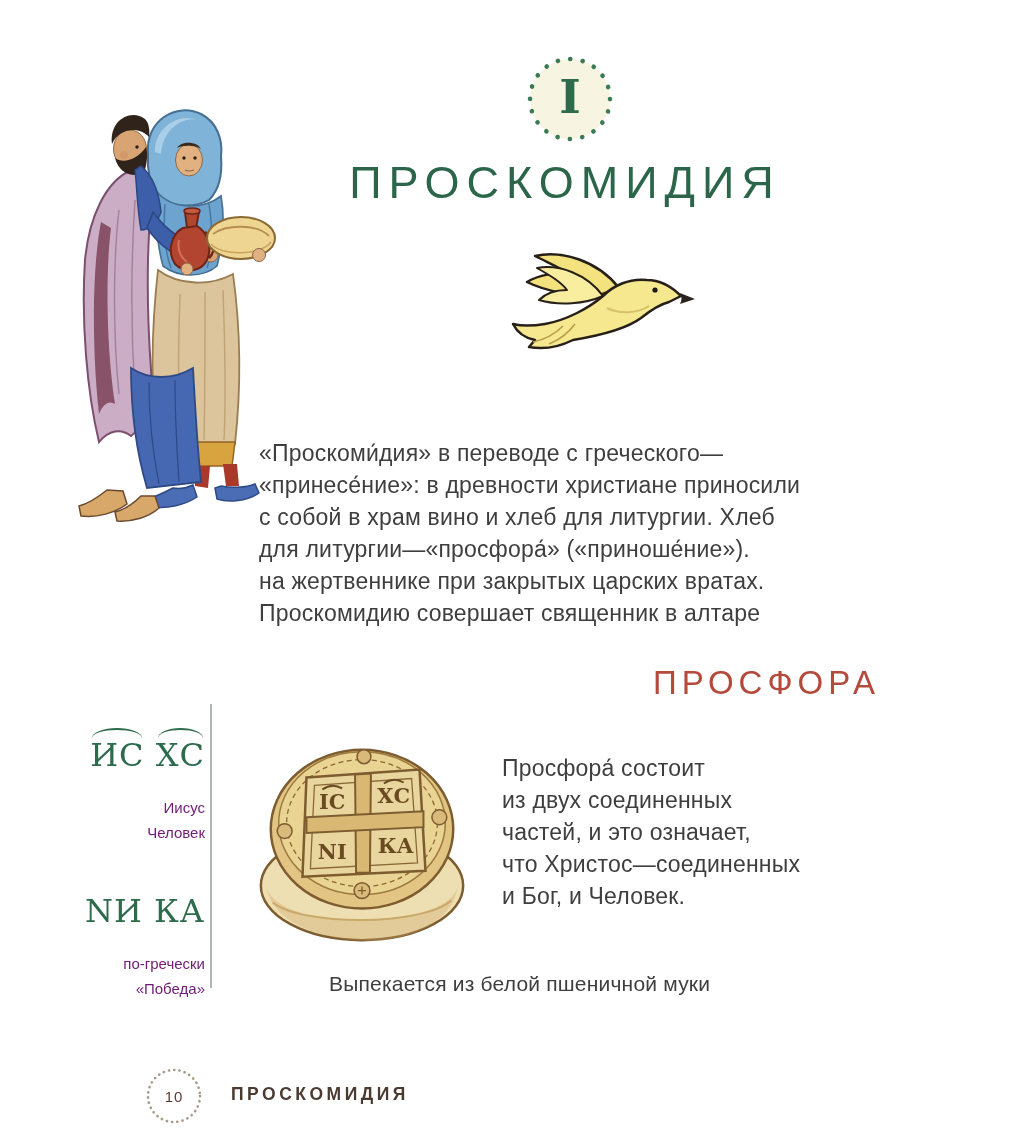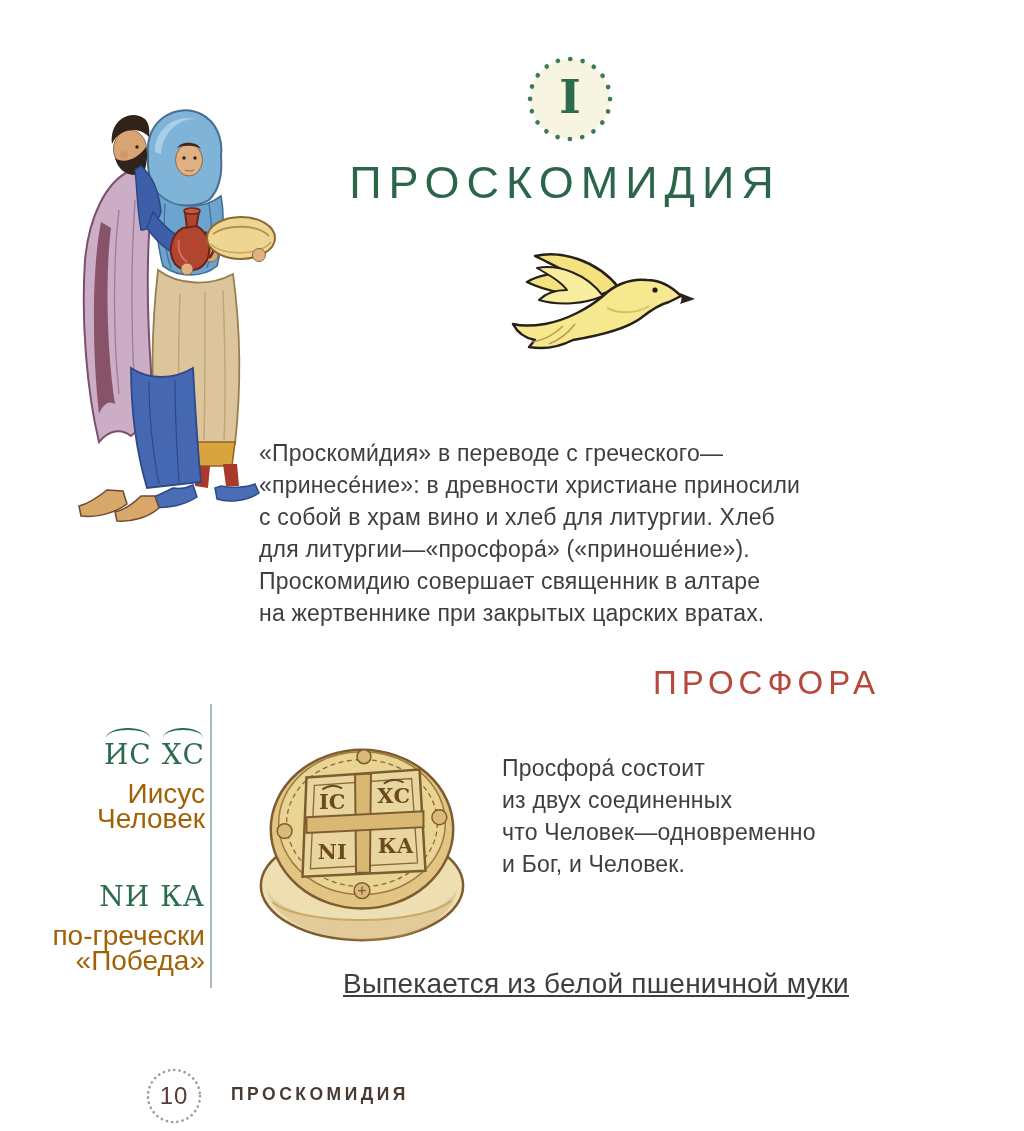--- a/index.html
+++ b/index.html
@@ -26,39 +26,39 @@
   
   .intro-text{position:absolute;left:259px;top:437px;width:620px;font-size:23px;line-height:32px;letter-spacing:0.2px;}
   
   .section-heading{
     position:absolute;left:250px;top:664px;width:630px;text-align:right;
     font-size:33px;letter-spacing:5px;color:#b4493c;font-weight:400;white-space:nowrap;
   }
   
   .sidebar{position:absolute;left:38px;top:735px;width:167px;text-align:right;}
   .cs-abbr{
-    font-family:"DejaVu Serif",serif;font-size:28px;color:#2d6b4d;letter-spacing:1px;line-height:40px;white-space:nowrap;
+    font-family:"DejaVu Serif",serif;font-size:32px;color:#2d6b4d;letter-spacing:1px;line-height:40px;white-space:nowrap;
   }
   .titlo{position:relative;display:inline-block;}
   .titlo::before{
     content:"";position:absolute;left:4%;right:4%;top:-7px;height:8px;
     border-top:2.5px solid #2d6b4d;border-radius:50% 50% 0 0 / 100% 100% 0 0;
   }
-  .sidebar-caption{font-size:28px;line-height:24.5px;color:#a16207;margin-top:7px;}
+  .sidebar-caption{font-size:15px;line-height:24.5px;color:#701a75;margin-top:21px;}
   .abbr-nika{margin-top:46px;}
   .vline{position:absolute;left:210px;top:704px;width:1.5px;height:284px;background:#a9bbb0;}
   
   .prosphora-text{position:absolute;left:502px;top:752px;width:420px;font-size:23px;line-height:32px;letter-spacing:0.2px;}
-  .bake-text{position:absolute;left:343px;top:966px;width:560px;font-size:28px;line-height:35px;letter-spacing:0.2px;text-decoration:underline;}
+  .bake-text{position:absolute;left:329px;top:966px;width:560px;font-size:21px;line-height:35px;letter-spacing:0.2px;}
   
   .footer-circle{position:absolute;left:144px;top:1066px;width:60px;height:60px;}
   .footer-circle svg{position:absolute;left:0;top:0;}
   .page-number{
     position:absolute;left:0;top:0;width:60px;height:60px;display:flex;align-items:center;justify-content:center;
-    font-size:24px;color:#5d3a33;letter-spacing:1px;
+    font-size:15px;color:#5d3a33;letter-spacing:1px;
   }
   .footer-label{
     position:absolute;left:231px;top:1084px;font-size:17.5px;font-weight:700;letter-spacing:3.5px;color:#4a3a30;white-space:nowrap;
   }
   .seal-letter{font-family:"DejaVu Serif",serif;font-weight:700;fill:#6b4a22;}
 </style>
 </head>
 <body>
 
 <div class="page">
@@ -128,22 +128,22 @@
     <path d="M104,62 C116,68 134,68 146,60" stroke="#d8c068" stroke-width="2" fill="none"></path>
     <circle cx="152" cy="44" r="2.6" fill="#1c1812"></circle>
     <path d="M177,47 L192,53 L177,58 C179,54 179,51 177,47 Z" fill="#2a241c"></path>
   </svg>
 
   <div class="intro-text">
     <div>«Проскоми́дия» в переводе с греческого—</div>
     <div>«принесе́ние»: в древности христиане приносили</div>
     <div>с собой в храм вино и хлеб для литургии. Хлеб</div>
     <div>для литургии—«просфора́» («приноше́ние»).</div>
+    <div>на жертвеннике при закрытых царских вратах.</div>
     <div>Проскомидию совершает священник в алтаре</div>
-    <div>на жертвеннике при закрытых царских вратах.</div>
   </div>
 
   <div class="section-heading">ПРОСФОРА</div>
 
   <div class="sidebar">
     <div class="cs-abbr">
       <span class="titlo">ИС</span>
       <span class="titlo">ХС</span>
     </div>
     <div class="sidebar-caption">
@@ -181,21 +181,22 @@
     <text class="seal-letter" x="152" y="82" font-size="21" text-anchor="middle">ХС</text>
     <text class="seal-letter" x="90" y="138" font-size="21" text-anchor="middle">NI</text>
     <text class="seal-letter" x="154" y="132" font-size="21" text-anchor="middle">КА</text>
     <path d="M80,68 Q90,61 100,67" stroke="#6b4a22" stroke-width="2" fill="none"></path>
     <path d="M142,62 Q152,55 162,61" stroke="#6b4a22" stroke-width="2" fill="none"></path>
   </svg>
 
   <div class="prosphora-text">
     <div>Просфора́ состоит</div>
     <div>из двух соединенных</div>
-    <div>что Человек—одновременно</div>
+    <div>частей, и это означает,</div>
+    <div>что Христос—соединенных</div>
     <div>и Бог, и Человек.</div>
   </div>
 
   <div class="bake-text">
     <div>Выпекается из белой пшеничной муки</div>
   </div>
 
   <div class="footer-circle">
     <svg width="60" height="60" viewBox="0 0 60 60">
       <circle cx="30" cy="30" r="26" fill="#ffffff" stroke="#a89a88" stroke-width="2.6" stroke-dasharray="0.2 5.1" stroke-linecap="round"></circle>

